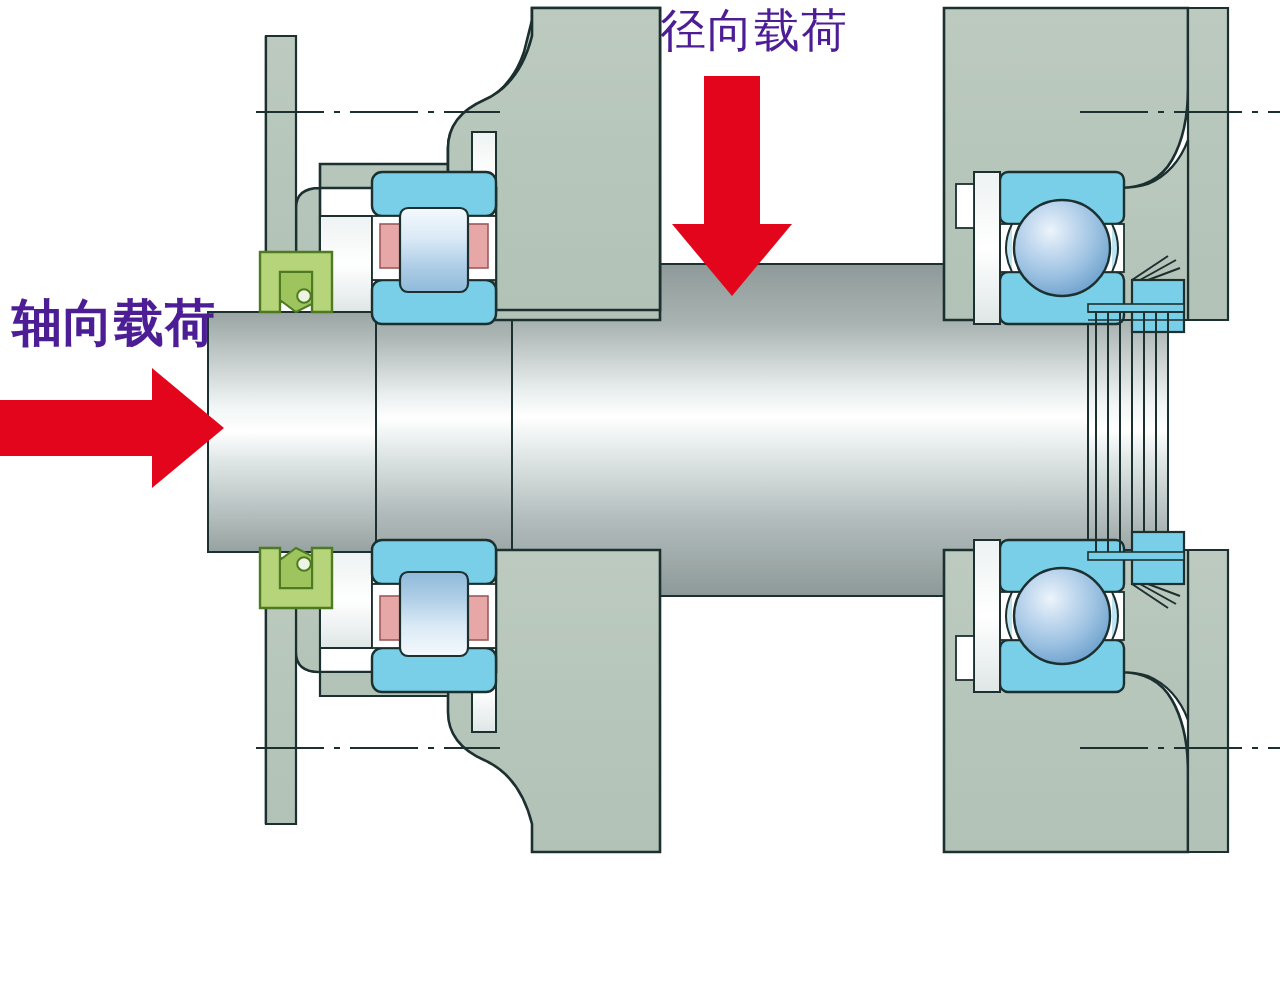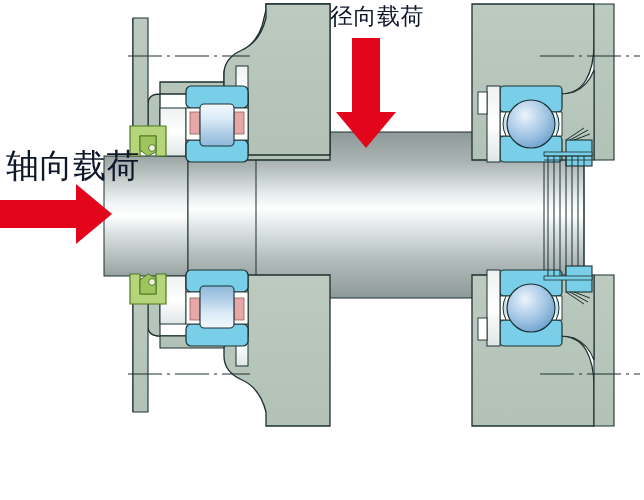--- a/index.html
+++ b/index.html
@@ -5,26 +5,26 @@
   html,body{margin:0;padding:0;background:#ffffff;}
   body{
     width:644px;height:500px;position:relative;overflow:hidden;
     font-family:"DejaVu Sans","Liberation Sans",sans-serif;
   }
   #stage{position:absolute;left:0;top:0;width:644px;height:500px;}
   svg{display:block;}
   .lbl{
     position:absolute;
     font-family:"DejaVu Sans","Liberation Sans",sans-serif;
-    color:#0f172a;
+    color:#4c1d95;
     white-space:pre;
     line-height:1.12;
     letter-spacing:0.5px;
   }
-  #axial-label{left:6px;top:148px;font-size:33px;}
+  #axial-label{left:6px;top:148px;font-size:25px;font-weight:bold;}
   #radial-label{left:330px;top:4px;font-size:23px;}
 </style>
 </head>
 <body>
 
 <div id="stage">
 
 <svg width="644" height="500" viewBox="0 0 644 500">
   <defs>
     <linearGradient id="shaftGrad" x1="0" y1="0" x2="0" y2="1">

